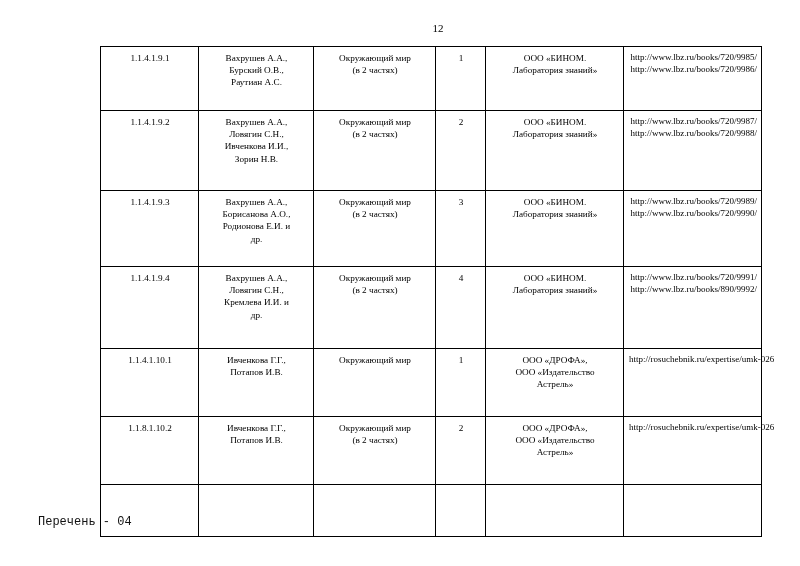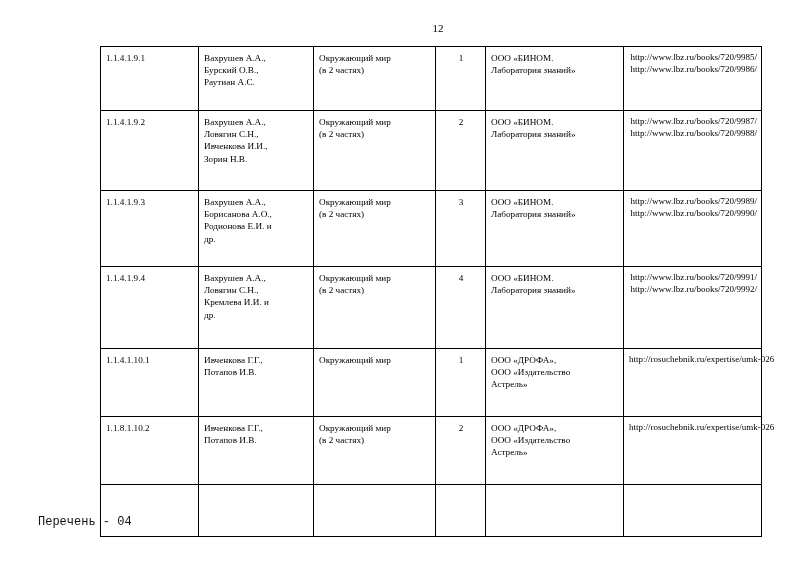--- a/index.html
+++ b/index.html
@@ -58,21 +58,21 @@
   td.c-url { width: 128px; }
 
   .row-pad-a td { height: 52px; }
   .row-pad-b td { height: 68px; }
   .row-pad-c td { height: 64px; }
   .row-pad-d td { height: 70px; }
   .row-pad-e td { height: 56px; }
   .row-pad-f td { height: 56px; }
   .row-tail td { height: 40px; }
 
-  .cell-line { display: block; white-space: pre-wrap; }
+  .cell-line { display: block; white-space: pre-wrap; text-align: center; }
   .url-line { display: block; white-space: nowrap; font-size: 9px; text-align: right; }
 
   .footer-note {
     position: absolute;
     left: 38px;
     top: 515px;
     font-size: 12px;
     font-family: Liberation Mono, monospace;
     color: #111111;
   }
@@ -184,21 +184,21 @@
           </td>
           <td class="c-class">
             <span class="cell-line">4</span>
           </td>
           <td class="c-publisher">
             <span class="cell-line">ООО «БИНОМ.</span>
             <span class="cell-line">Лаборатория знаний»</span>
           </td>
           <td class="c-url">
             <span class="url-line">http://www.lbz.ru/books/720/9991/</span>
-            <span class="url-line">http://www.lbz.ru/books/720/9992/</span>
+            <span class="url-line">http://www.lbz.ru/books/890/9992/</span>
           </td>
         </tr>
 
         <tr class="row-pad-e">
           <td class="c-code">
             <span class="cell-line">1.1.4.1.10.1</span>
           </td>
           <td class="c-authors">
             <span class="cell-line">Ивченкова Г.Г.,</span>
             <span class="cell-line">Потапов И.В.</span>

